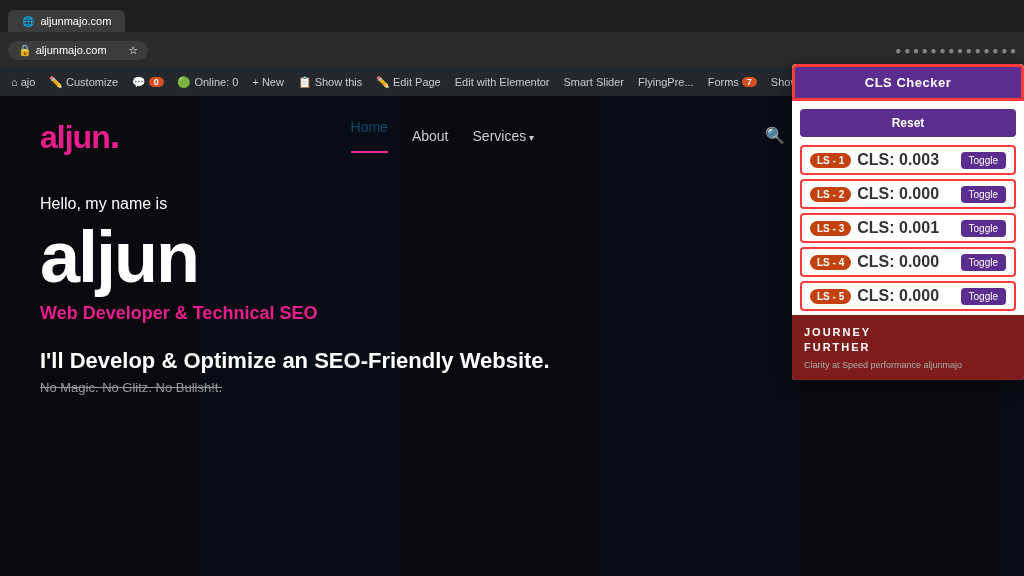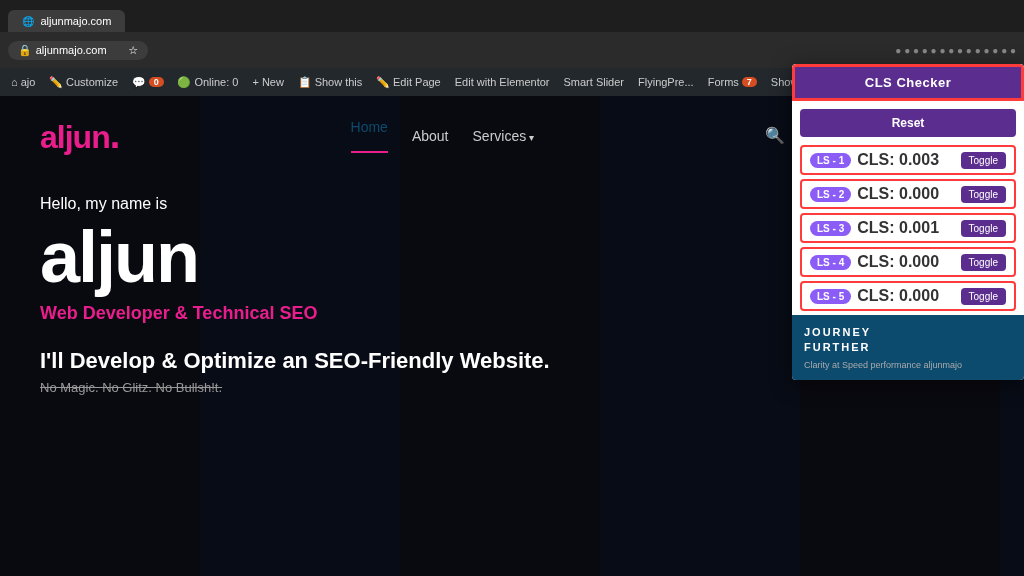--- a/index.html
+++ b/index.html
@@ -101,21 +101,21 @@
     .cls-row {
       display: flex;
       align-items: center;
       gap: 6px;
       padding: 4px 8px;
       border: 2px solid #ff3b3b;
       border-radius: 4px;
       margin: 4px 8px;
     }
     .cls-label {
-      background: #8b5cf6;
+      background: #c2410c;
       color: #fff;
       border-radius: 10px;
       padding: 2px 7px;
       font-size: 10px;
       font-weight: bold;
       min-width: 38px;
       text-align: center;
     }
     .cls-value {
       font-size: 16px;
@@ -126,21 +126,21 @@
     .cls-toggle-btn {
       background: #5b2d8e;
       color: #fff;
       border: none;
       border-radius: 4px;
       padding: 3px 8px;
       font-size: 10px;
       cursor: pointer;
     }
     .cls-footer {
-      background: #0c4a6e;
+      background: #7f1d1d;
       padding: 10px 12px;
       margin-top: 4px;
     }
     .cls-footer-title {
       color: #fff;
       font-size: 11px;
       font-weight: bold;
       letter-spacing: 2px;
       line-height: 1.4;
     }

